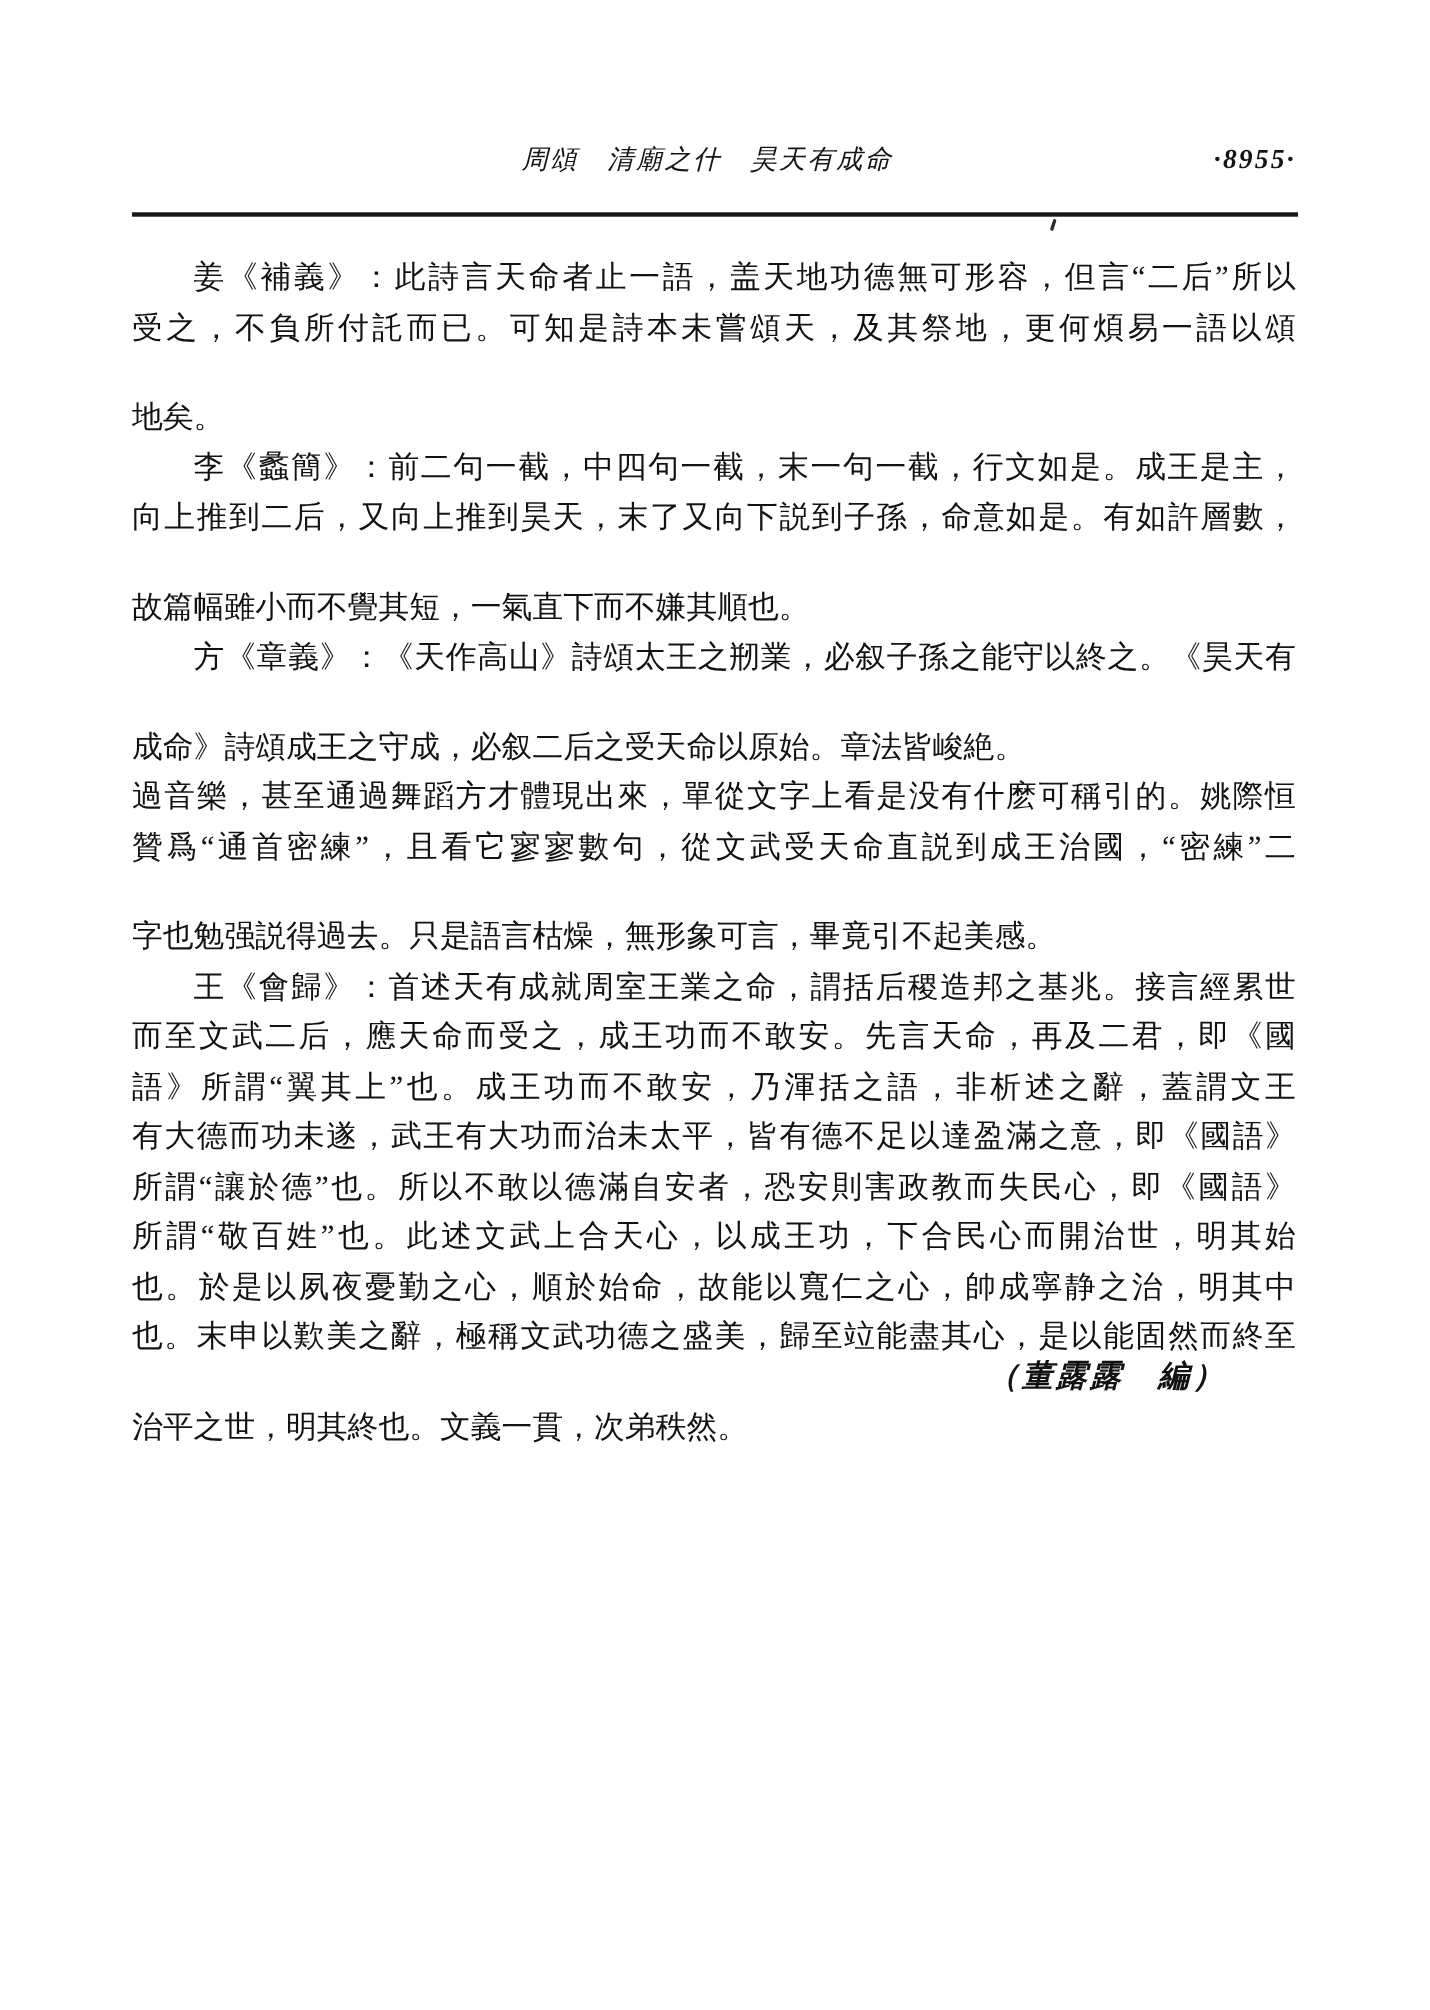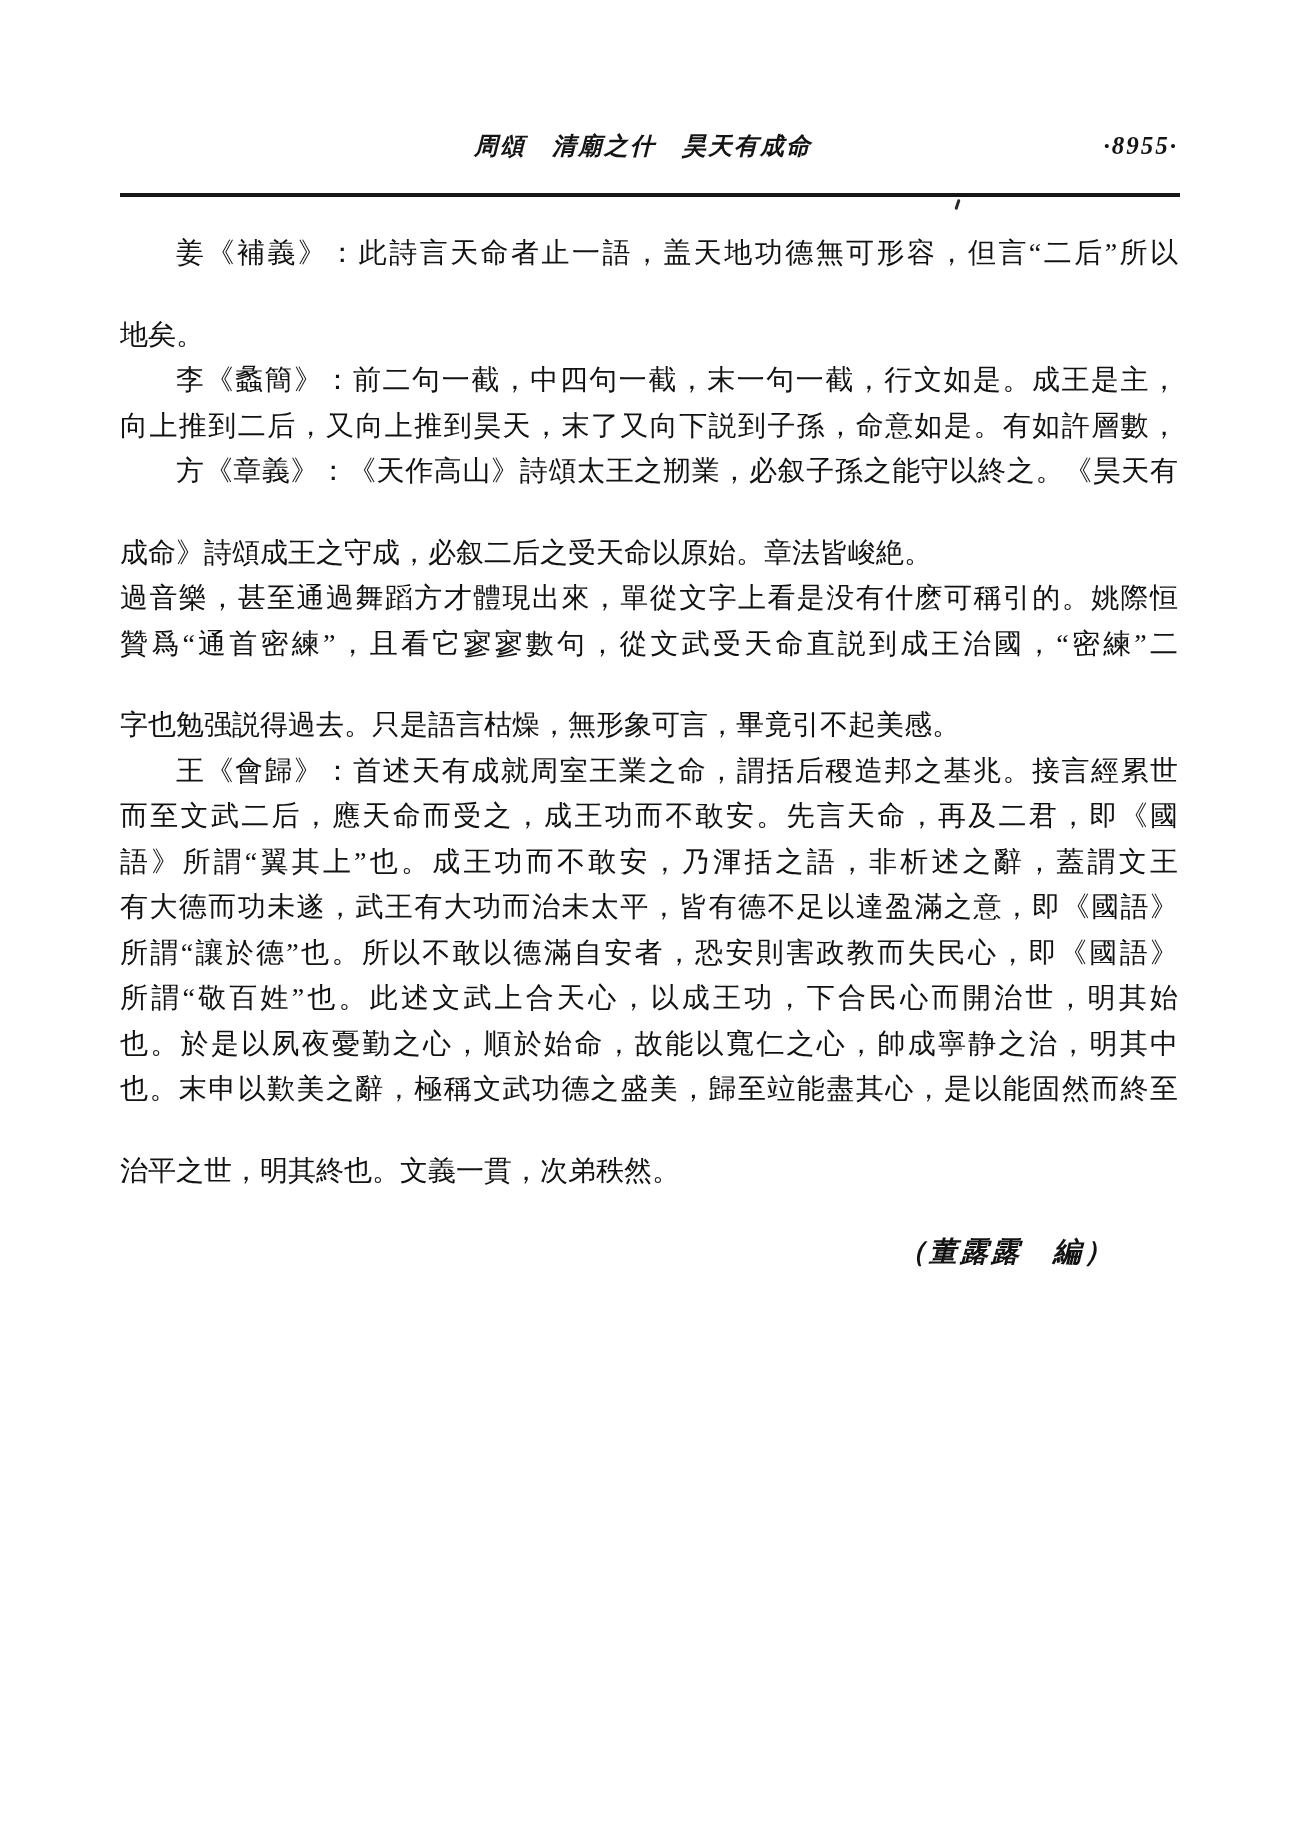--- a/index.html
+++ b/index.html
@@ -27,21 +27,21 @@
   .head-title {
     position: absolute;
     left: 0;
     right: 12px;
     top: 0;
     text-align: center;
     font-size: 24px;
     letter-spacing: 2px;
     line-height: 40px;
     font-style: italic;
-    font-weight: 700;
+    font-weight: 400;
   }
   .head-folio {
     position: absolute;
     right: 0;
     top: 0;
     font-size: 25px;
     line-height: 40px;
     letter-spacing: 2px;
     font-style: italic;
     font-weight: 600;
@@ -110,26 +110,28 @@
     <div class="head-title">周頌　清廟之什　昊天有成命</div>
     <div class="head-folio">·8955·</div>
   </div>
   <div class="head-rule"></div>
   <div class="speck"></div>
 
   <div class="content">
 
     <div class="para">
       <div class="ln ln-first">姜《補義》：此詩言天命者止一語，盖天地功德無可形容，但言“二后”所以</div>
+      <div class="ln">受之，不負所付託而已。可知是詩本未嘗頌天，及其祭地，更何煩易一語以頌</div>
       <div class="ln ln-last">地矣。</div>
     </div>
 
     <div class="para">
       <div class="ln ln-first">李《蠡簡》：前二句一截，中四句一截，末一句一截，行文如是。成王是主，</div>
       <div class="ln">向上推到二后，又向上推到昊天，末了又向下説到子孫，命意如是。有如許層數，</div>
+      <div class="ln ln-last">故篇幅雖小而不覺其短，一氣直下而不嫌其順也。</div>
     </div>
 
     <div class="para">
       <div class="ln ln-first">方《章義》：《天作高山》詩頌太王之剏業，必叙子孫之能守以終之。《昊天有</div>
       <div class="ln ln-last">成命》詩頌成王之守成，必叙二后之受天命以原始。章法皆峻絶。</div>
     </div>
 
     <div class="para">
       <div class="ln">過音樂，甚至通過舞蹈方才體現出來，單從文字上看是没有什麽可稱引的。姚際恒</div>
       <div class="ln">贊爲“通首密練”，且看它寥寥數句，從文武受天命直説到成王治國，“密練”二</div>

